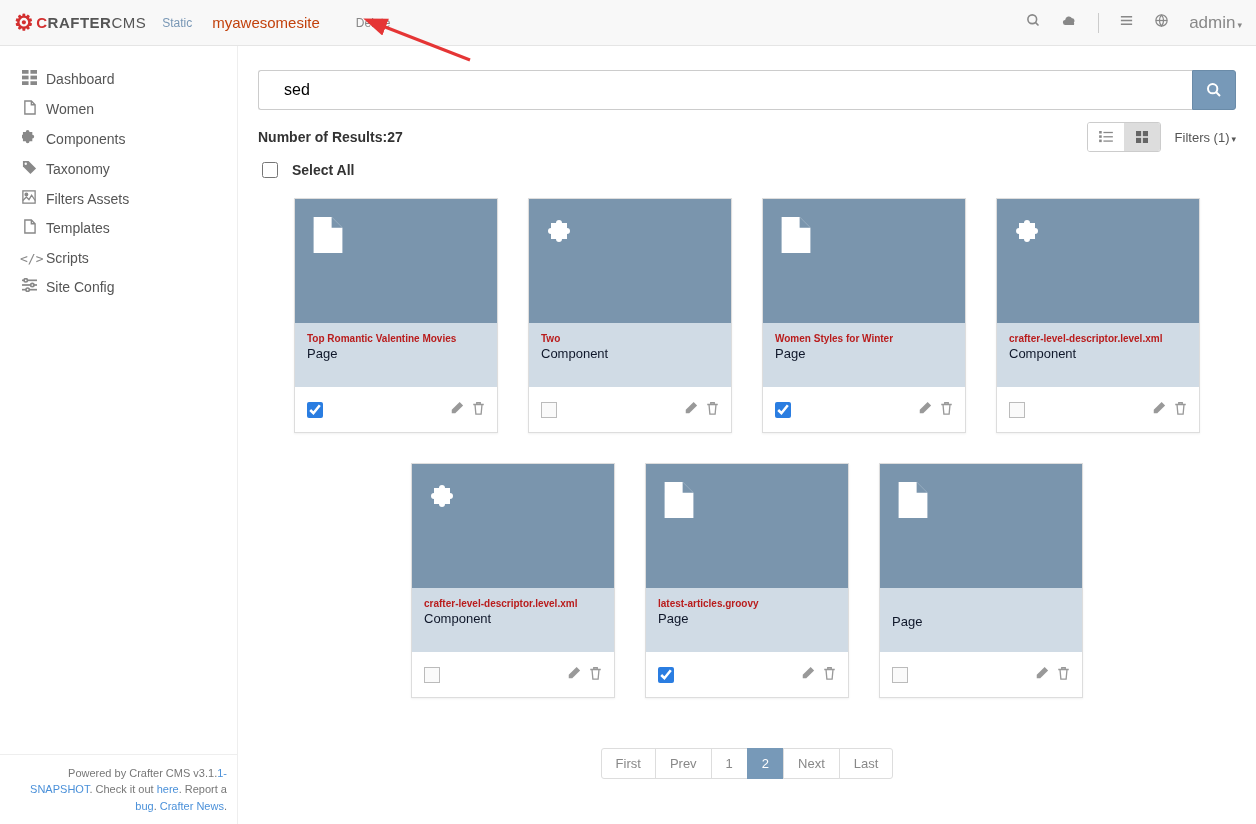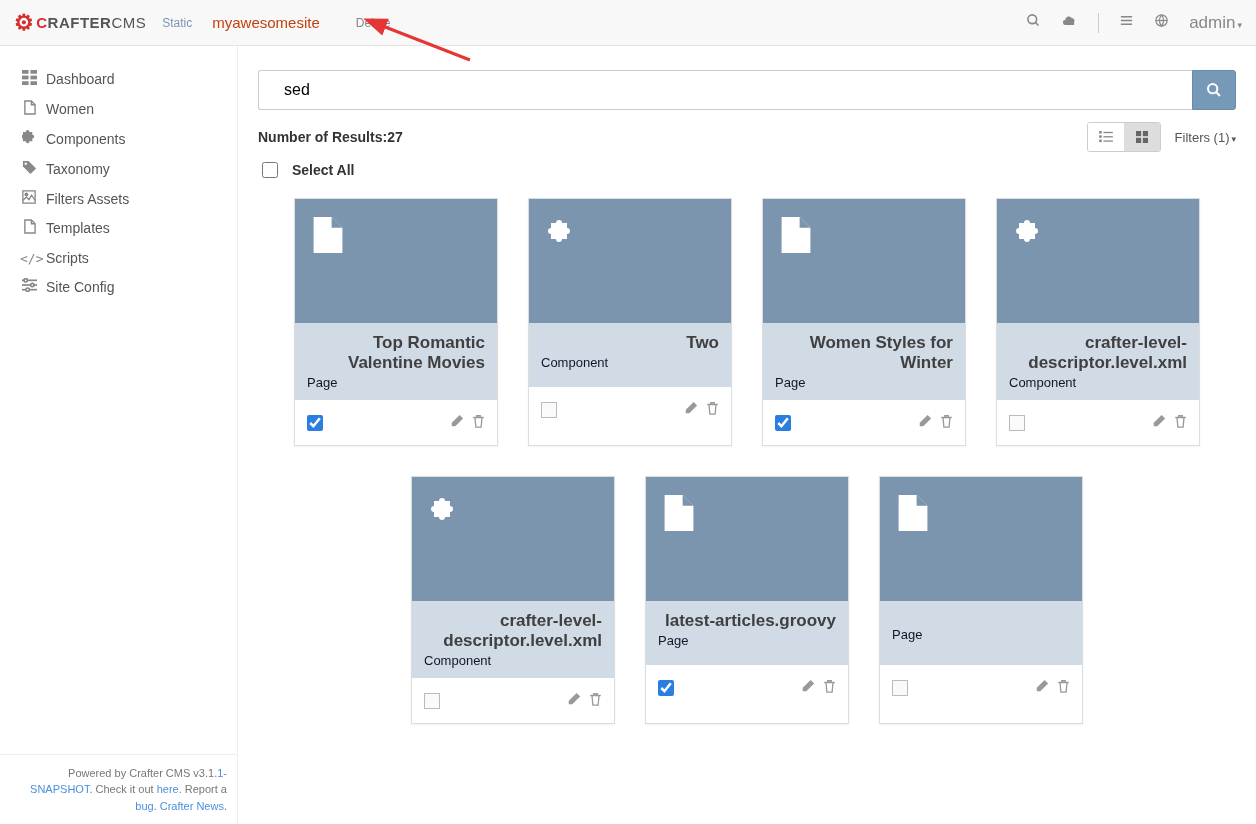--- a/index.html
+++ b/index.html
@@ -46,21 +46,21 @@
     .filters-btn::after { content: "▾"; font-size: 9px; margin-left: 2px; }
     
     .select-all { display: flex; align-items: center; margin-bottom: 20px; font-weight: 700; font-size: 14px; }
     .select-all input { width: 16px; height: 16px; margin-right: 14px; margin-left: 4px; accent-color: #2a7de1; }
     
     .grid { display: flex; flex-wrap: wrap; gap: 30px; justify-content: center; padding: 0 6px 30px 6px; }
     .card { width: 204px; border: 1px solid #ddd; background: #fff; box-shadow: 0 1px 2px rgba(0,0,0,0.06); }
     .card-preview { height: 124px; background: #7a95ad; display: flex; align-items: flex-start; padding: 18px; }
     .card-preview svg { width: 30px; height: 36px; fill: #fff; }
     .card-info { background: #d0dbe5; padding: 10px 12px; min-height: 64px; }
-    .card-title { font-weight: 700; font-size: 17px; color: #404040; word-wrap: break-word; margin-bottom: 2px; text-align: right; }
+    .card-title { font-weight: 700; font-size: 10px; color: #b91c1c; word-wrap: break-word; margin-bottom: 2px; }
     .card-type { font-size: 13px; color: #0f172a; }
     .card-empty-title { height: 16px; }
     .card-actions { display: flex; align-items: center; padding: 14px 12px; }
     .card-check { width: 16px; height: 16px; accent-color: #2a7de1; }
     .card-check.unchecked { appearance: none; border: 1px solid #bbb; background: #fafafa; }
     .card-actions-right { margin-left: auto; display: flex; gap: 8px; color: #999; }
     .action-icon { cursor: pointer; font-size: 14px; }
     
     .pagination { display: flex; justify-content: center; gap: 0; margin-top: 20px; }
     .page-btn { border: 1px solid #ddd; padding: 7px 14px; font-size: 13px; color: #888; background: #fff; cursor: pointer; margin-left: -1px; }
@@ -388,14 +388,22 @@
                   <path d="M11 1l4 4-9 9H2v-4z"></path>
                 </svg></span>
               <span class="action-icon"><svg width="13" height="14" viewBox="0 0 14 16" fill="none" stroke="currentColor" stroke-width="1.5">
                   <path d="M1 4h12M5 4V2h4v2M3 4l1 11h6l1-11"></path>
                 </svg></span>
             </div>
           </div>
         </div>
       </div>
 
+    <div class="pagination" id="pagination">
+        <div class="page-btn first">First</div>
+        <div class="page-btn ">Prev</div>
+        <div class="page-btn ">1</div>
+        <div class="page-btn active">2</div>
+        <div class="page-btn ">Next</div>
+        <div class="page-btn last">Last</div>
+      </div>
   </main>
 </div>
 
 </body></html>

